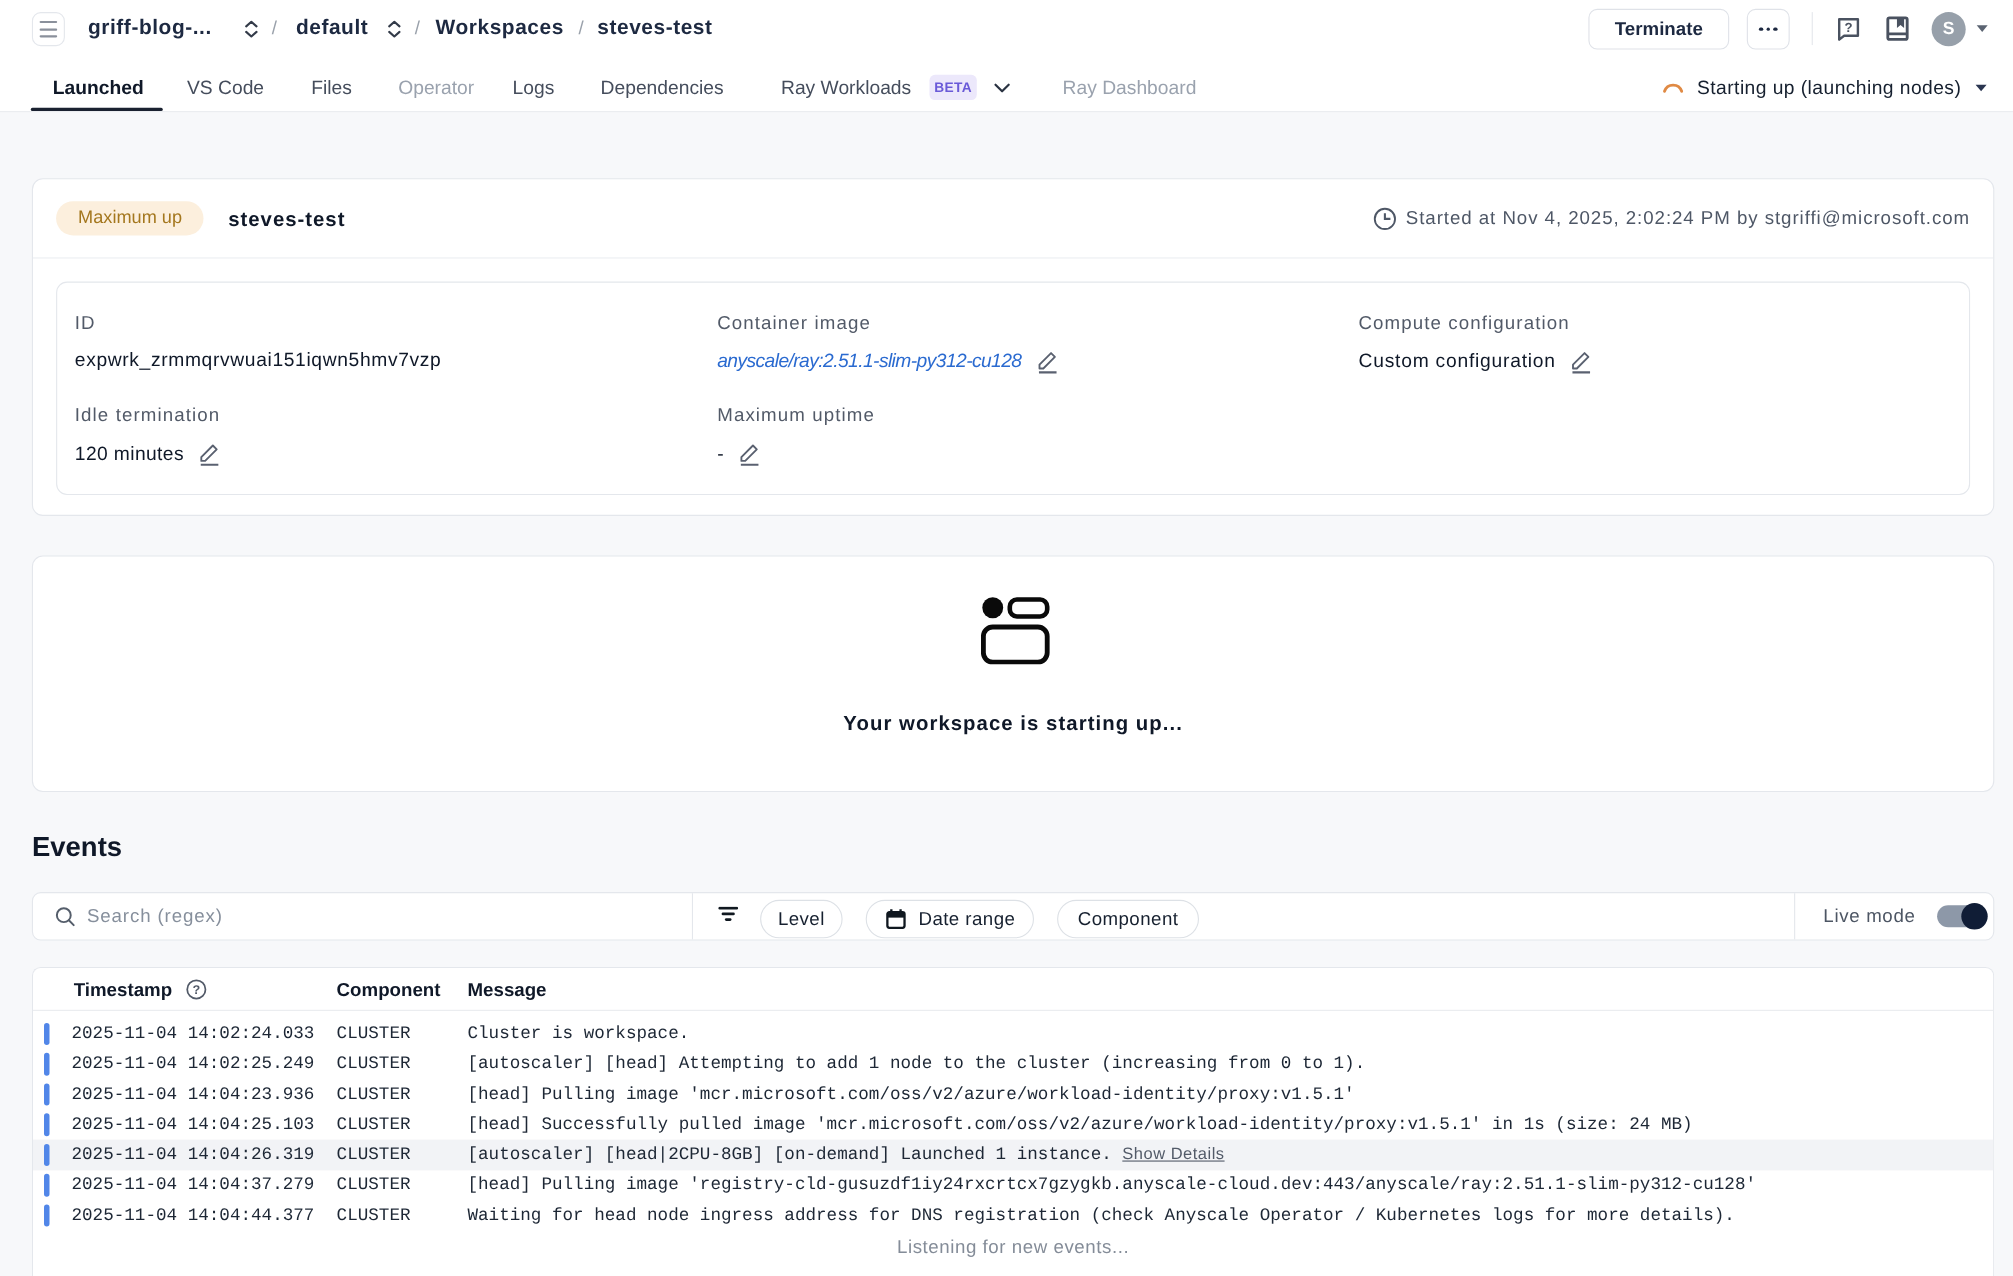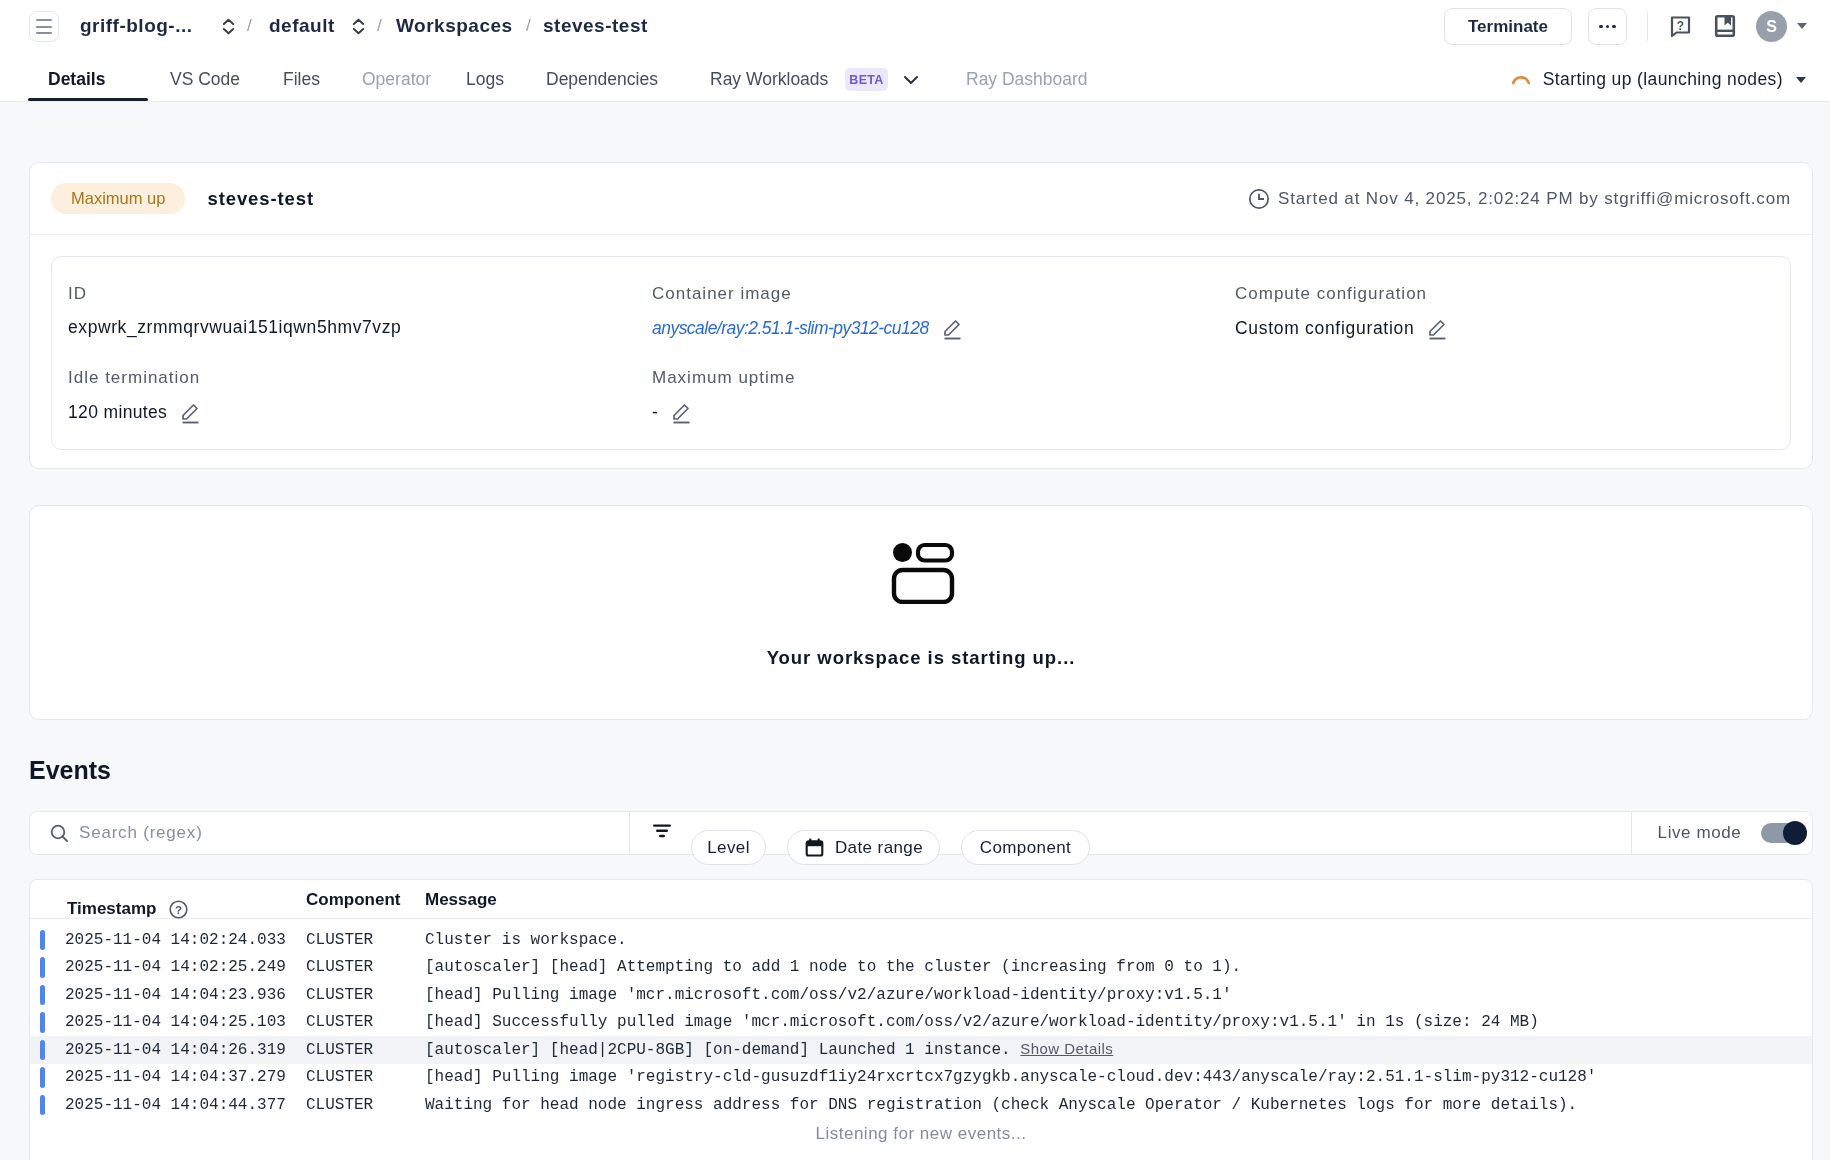--- a/index.html
+++ b/index.html
@@ -60,30 +60,30 @@
 
 .events-h { position:absolute; left:29px; top:756px; font-size:25px; font-weight:700; color:#0f1828; }
 
 
 .toolbar { position:absolute; left:29px; top:811px; width:1784px; height:44px; background:#fff; border:1px solid #e4e7ec; border-radius:8px; }
 .tb-div1 { position:absolute; left:599px; top:0; bottom:0; width:1px; background:#e4e7ec; }
 .tb-div2 { position:absolute; left:1601px; top:0; bottom:0; width:1px; background:#e4e7ec; }
 .searchph { position:absolute; left:20px; top:0; height:42px; display:flex; align-items:center; color:#868f9c; font-size:17px; letter-spacing:0.8px; }
 .searchph svg { margin-right:10px; }
 .funnel { position:absolute; left:623px; top:12px; }
-.pill { position:absolute; top:18px; height:35px; border:1px solid #dde1e6; border-radius:18px; background:#fff; display:flex; align-items:center; justify-content:center; font-size:17px; color:#16202f; letter-spacing:0.4px; }
+.pill { position:absolute; top:6px; height:35px; border:1px solid #dde1e6; border-radius:18px; background:#fff; display:flex; align-items:center; justify-content:center; font-size:17px; color:#16202f; letter-spacing:0.4px; }
 .pill svg { margin-right:10px; }
 .livemode { position:absolute; left:1601px; right:0; top:0; height:42px; display:flex; align-items:center; justify-content:center; color:#4d5664; font-size:17px; letter-spacing:0.6px;padding-left:20px; }
 .toggle { position:relative; width:44px; height:20px; background:#8d98a8; border-radius:10px; margin-left:20px; }
 .toggle::after { content:""; position:absolute; right:-2px; top:-2px; width:24px; height:24px; background:#101d36; border-radius:50%; }
 
 
 .tbox { position:absolute; left:29px; top:879px; width:1784px; height:281px; background:#fff; border:1px solid #e4e7ec; border-top-left-radius:8px; border-top-right-radius:8px; border-bottom:none; }
 .thead { position:absolute; top:0; left:0; right:0; height:39px; border-bottom:1px solid #e9ebef; font-size:17px; font-weight:700; color:#0f1828; }
-.th-ts { position:absolute; left:37px; top:0; height:39px; display:flex; align-items:flex-end; }
+.th-ts { position:absolute; left:37px; top:0; height:39px; display:flex; align-items:center; }
 .th-ts svg { margin-left:13px; }
 .th-co { position:absolute; left:276px; top:0; height:39px; display:flex; align-items:center; }
 .th-me { position:absolute; left:395px; top:0; height:39px; display:flex; align-items:center; }
 .rows { position:absolute; top:46px; left:0; right:0; }
 .row { position:relative; height:27.5px; font-family:"Liberation Mono", monospace; font-size:16px; color:#1d2735; display:flex; align-items:center; }
 .row.hl { background:#f2f3f6; }
 .bar { position:absolute; left:10px; top:3.5px; width:5px; height:20.5px; background:#5186e8; border-radius:2.5px; }
 .c-ts { position:absolute; left:35px; }
 .c-me { position:absolute; left:395px; white-space:pre; }
 .showdet { color:#525a68; text-decoration:underline; font-family:"Liberation Sans",sans-serif; font-size:15px; letter-spacing:0.45px;text-align:center; }
@@ -134,21 +134,21 @@
         <rect x="2.2" y="2.2" width="17.6" height="19.6" rx="1.5" stroke="#4a5260" stroke-width="2.6"></rect>
         <path d="M10.5 3 H17 V11.5 L13.75 8.8 L10.5 11.5 Z" fill="#4a5260"></path>
         <path d="M3 16.8 H19" stroke="#4a5260" stroke-width="2.4"></path>
       </svg>
   </div>
   <div class="avatar">S</div>
   <div class="av-caret"></div>
 
   <div class="tabs">
     <div class="active-line"></div>
-    <div class="tab active" style="left:48px">Details</div>
+    <div class="tab active" style="left:48px">Launched</div>
     <div class="tab" style="left:170px">VS Code</div>
     <div class="tab" style="left:283px">Files</div>
     <div class="tab dis" style="left:362px">Operator</div>
     <div class="tab" style="left:466px">Logs</div>
     <div class="tab" style="left:546px">Dependencies</div>
     <div class="tab" style="left:710px">Ray Workloads<span class="beta">BETA</span></div>
     <div class="tab" style="left:903px">
         <svg width="16" height="10" viewBox="0 0 16 10" fill="none" stroke="#2a3342" stroke-width="2" stroke-linecap="round" stroke-linejoin="round">
           <path d="M2 2 L8 8 L14 2"></path>
         </svg>

